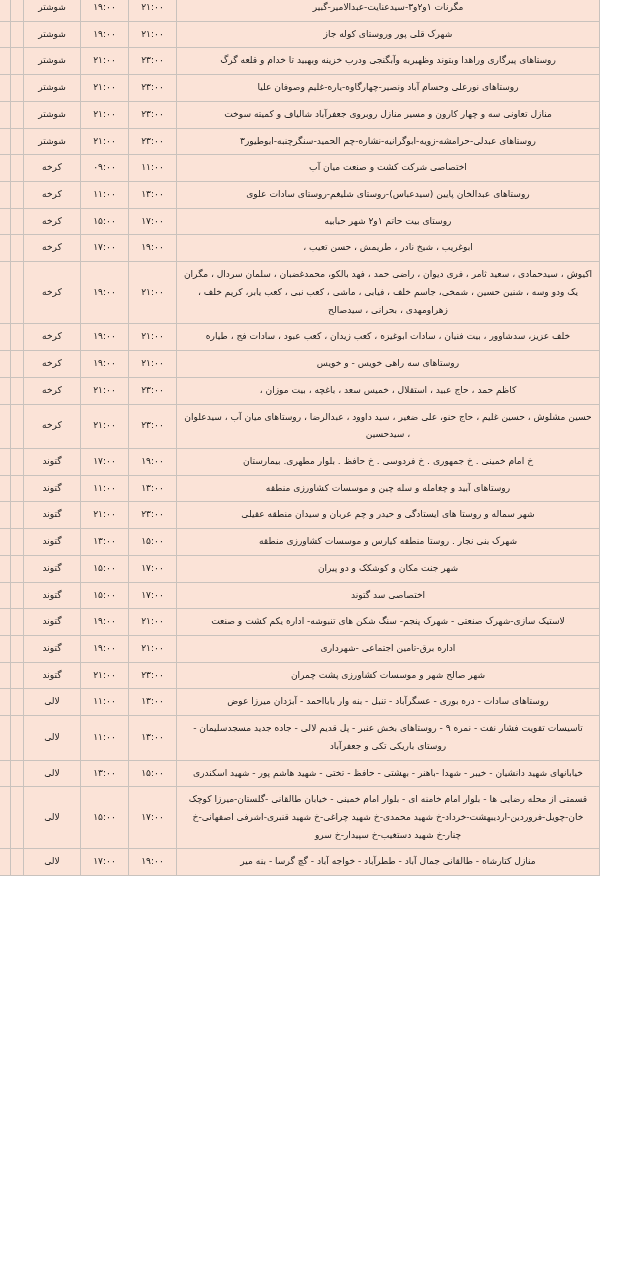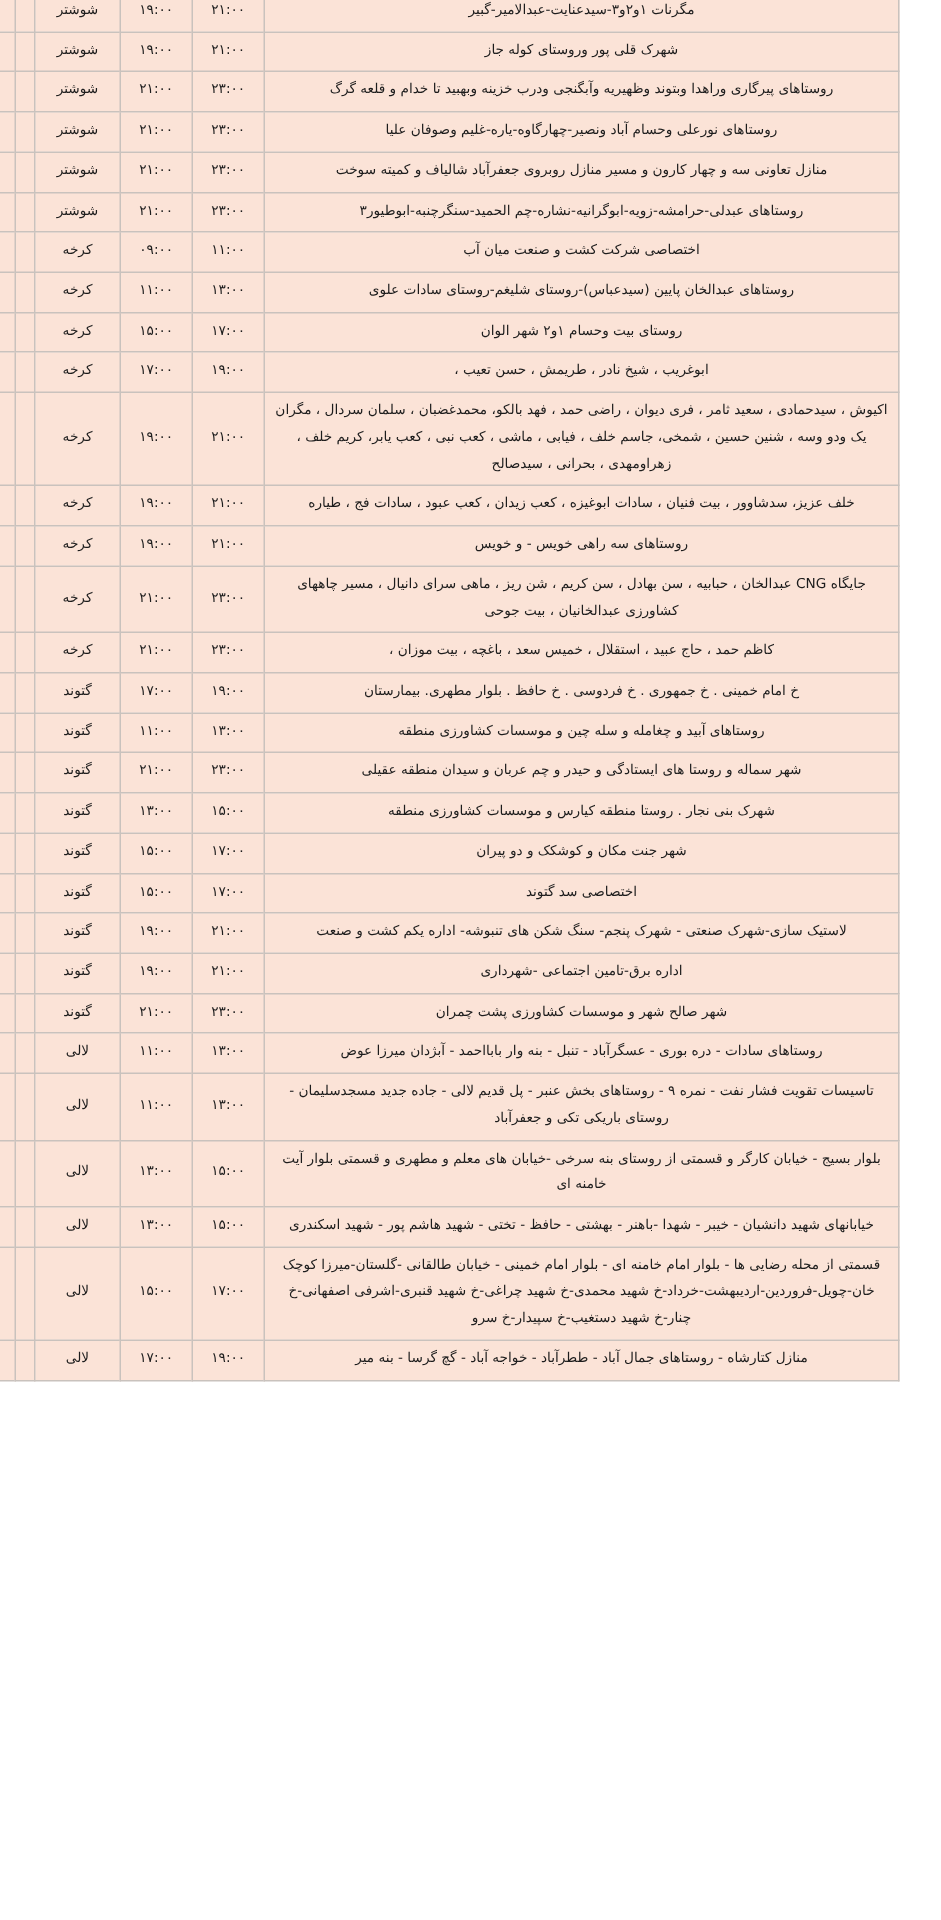--- a/index.html
+++ b/index.html
@@ -162,21 +162,21 @@
         </tr>
         <tr>
           <td class="desc">روستاهای عبدالخان پایین (سیدعباس)-روستای شلیغم-روستای سادات علوی</td>
           <td class="tm">۱۳:۰۰</td>
           <td class="tm">۱۱:۰۰</td>
           <td class="city">کرخه</td>
           <td class="pad"></td>
           <td class="pad2"></td>
         </tr>
         <tr>
-          <td class="desc">روستای بیت وحسام ۱و۲ شهر الوان</td>
+          <td class="desc">روستای بیت حاتم ۱و۲ شهر حبابیه</td>
           <td class="tm">۱۷:۰۰</td>
           <td class="tm">۱۵:۰۰</td>
           <td class="city">کرخه</td>
           <td class="pad"></td>
           <td class="pad2"></td>
         </tr>
         <tr>
           <td class="desc">ابوغریب ، شیخ نادر ، طریمش ، حسن تعیب ،</td>
           <td class="tm">۱۹:۰۰</td>
           <td class="tm">۱۷:۰۰</td>
@@ -202,36 +202,36 @@
         </tr>
         <tr>
           <td class="desc">روستاهای سه راهی خویس - و خویس</td>
           <td class="tm">۲۱:۰۰</td>
           <td class="tm">۱۹:۰۰</td>
           <td class="city">کرخه</td>
           <td class="pad"></td>
           <td class="pad2"></td>
         </tr>
         <tr>
-          <td class="desc">جایگاه CNG عبدالخان ، حبابیه ، سن بهادل ، سن کریم ، شن ریز ، ماهی سرای دانیال ، مسیر چاههای کشاورزی عبدالخانیان ، بیت جوحی</td>
-          <td class="tm">۲۳:۰۰</td>
-          <td class="tm">۲۱:۰۰</td>
-          <td class="city">کرخه</td>
-          <td class="pad"></td>
-          <td class="pad2"></td>
-        </tr>
-        <tr>
           <td class="desc">کاظم حمد ، حاج عبید ، استقلال ، خمیس سعد ، باغچه ، بیت موزان ،</td>
           <td class="tm">۲۳:۰۰</td>
           <td class="tm">۲۱:۰۰</td>
           <td class="city">کرخه</td>
           <td class="pad"></td>
           <td class="pad2"></td>
         </tr>
         <tr>
+          <td class="desc">حسین مشلوش ، حسین غلیم ، حاج حنو، علی ضغیر ، سید داوود ، عبدالرضا ، روستاهای میان آب ، سیدعلوان ، سیدحسین</td>
+          <td class="tm">۲۳:۰۰</td>
+          <td class="tm">۲۱:۰۰</td>
+          <td class="city">کرخه</td>
+          <td class="pad"></td>
+          <td class="pad2"></td>
+        </tr>
+        <tr>
           <td class="desc">خ امام خمینی . خ جمهوری . خ فردوسی . خ حافظ . بلوار مطهری. بیمارستان</td>
           <td class="tm">۱۹:۰۰</td>
           <td class="tm">۱۷:۰۰</td>
           <td class="city">گتوند</td>
           <td class="pad"></td>
           <td class="pad2"></td>
         </tr>
         <tr>
           <td class="desc">روستاهای آبید و چغامله و سله چین و موسسات کشاورزی منطقه</td>
           <td class="tm">۱۳:۰۰</td>
@@ -306,45 +306,37 @@
         </tr>
         <tr>
           <td class="desc">تاسیسات تقویت فشار نفت - نمره ۹ - روستاهای بخش عنبر - پل قدیم لالی - جاده جدید مسجدسلیمان - روستای باریکی تکی و جعفرآباد</td>
           <td class="tm">۱۳:۰۰</td>
           <td class="tm">۱۱:۰۰</td>
           <td class="city">لالی</td>
           <td class="pad"></td>
           <td class="pad2"></td>
         </tr>
         <tr>
-          <td class="desc">بلوار بسیج - خیابان کارگر و قسمتی از روستای بنه سرخی -خیابان های معلم و مطهری و قسمتی بلوار آیت خامنه ای</td>
-          <td class="tm">۱۵:۰۰</td>
-          <td class="tm">۱۳:۰۰</td>
-          <td class="city">لالی</td>
-          <td class="pad"></td>
-          <td class="pad2"></td>
-        </tr>
-        <tr>
           <td class="desc">خیابانهای شهید دانشیان - خیبر - شهدا -باهنر - بهشتی - حافظ - تختی - شهید هاشم پور - شهید اسکندری</td>
           <td class="tm">۱۵:۰۰</td>
           <td class="tm">۱۳:۰۰</td>
           <td class="city">لالی</td>
           <td class="pad"></td>
           <td class="pad2"></td>
         </tr>
         <tr>
           <td class="desc">قسمتی از محله رضایی ها - بلوار امام خامنه ای - بلوار امام خمینی - خیابان طالقانی -گلستان-میرزا کوچک خان-چویل-فروردین-اردیبهشت-خرداد-خ شهید محمدی-خ شهید چراغی-خ شهید قنبری-اشرفی اصفهانی-خ چنار-خ شهید دستغیب-خ سپیدار-خ سرو</td>
           <td class="tm">۱۷:۰۰</td>
           <td class="tm">۱۵:۰۰</td>
           <td class="city">لالی</td>
           <td class="pad"></td>
           <td class="pad2"></td>
         </tr>
         <tr>
-          <td class="desc">منازل کتارشاه - روستاهای جمال آباد - ططرآباد - خواجه آباد - گچ گرسا - بنه میر</td>
+          <td class="desc">منازل کتارشاه - طالقانی جمال آباد - ططرآباد - خواجه آباد - گچ گرسا - بنه میر</td>
           <td class="tm">۱۹:۰۰</td>
           <td class="tm">۱۷:۰۰</td>
           <td class="city">لالی</td>
           <td class="pad"></td>
           <td class="pad2"></td>
         </tr>
       </tbody>
   </table>
 </div>
 

